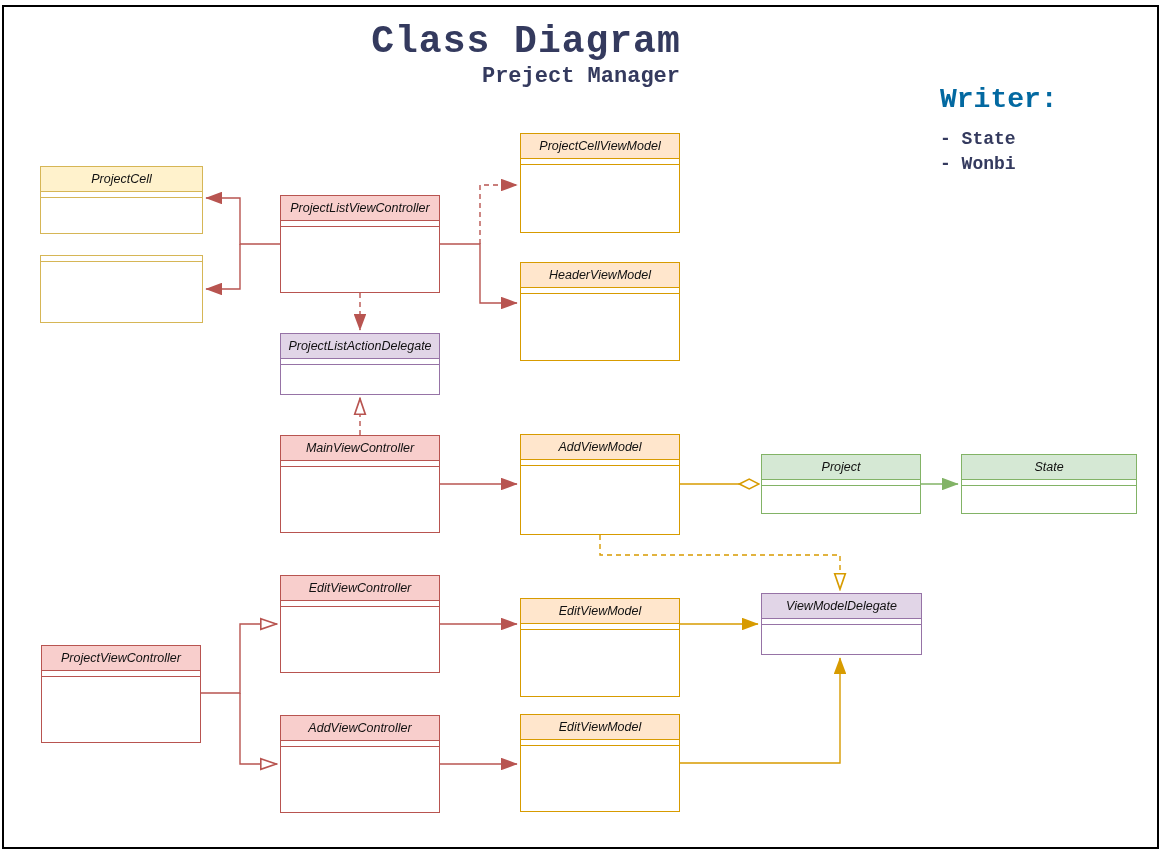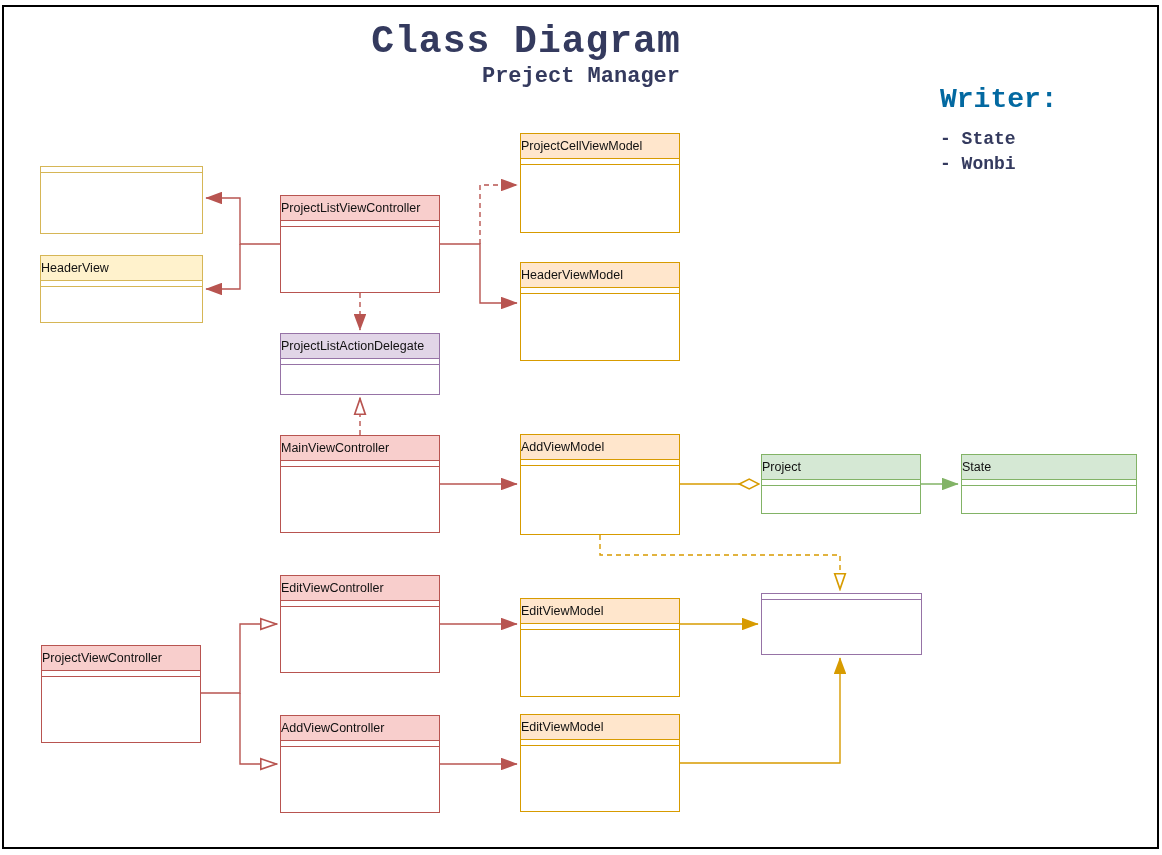--- a/index.html
+++ b/index.html
@@ -35,22 +35,22 @@
   .writer-item.w0{top:129px}
   .writer-item.w1{top:154px}
   
   .node{
     --bc:#000;--fc:#fff;
     position:absolute;background:#fff;border:1px solid var(--bc);
     box-sizing:border-box;display:flex;flex-direction:column;
   }
   .node .nt{
     background:var(--fc);border-bottom:1px solid var(--bc);
-    height:24px;line-height:24px;flex:0 0 24px;text-align:left;
-    font-size:12.5px;color:#111;white-space:nowrap;overflow:hidden;
+    height:24px;line-height:24px;flex:0 0 24px;text-align:center;
+    font-size:12.5px;color:#111;white-space:nowrap;overflow:hidden;font-style:italic;
   }
   .node .nsep{flex:0 0 5px;border-bottom:1px solid var(--bc);background:#fff;}
   .node .nbody{flex:1 1 auto;background:#fff;}
   .yellow{--bc:#d6b656;--fc:#fff2cc}
   .pink{--bc:#b85450;--fc:#f8cecc}
   .orange{--bc:#d79b00;--fc:#ffe6cc}
   .purple{--bc:#9673a6;--fc:#e1d5e7}
   .green{--bc:#82b366;--fc:#d5e8d4}
   
   svg.wires{position:absolute;left:0;top:0;pointer-events:none;}
@@ -104,26 +104,26 @@
   <path class="eo dash" d="M600,535 V555 H840 V590" marker-end="url(#aOrOpen)"></path>
   <path class="er" d="M440,624 H517" marker-end="url(#aRed)"></path>
   <path class="eo" d="M680,624 H758" marker-end="url(#aOr)"></path>
   <path class="er" d="M201,693 H240 V624 H277" marker-end="url(#aRedOpen)"></path>
   <path class="er" d="M240,693 V764 H277" marker-end="url(#aRedOpen)"></path>
   <path class="er" d="M440,764 H517" marker-end="url(#aRed)"></path>
   <path class="eo" d="M680,763 H840 V658" marker-end="url(#aOr)"></path>
 </svg>
 
 <div class="node yellow" style="left:40px;top:166px;width:163px;height:68px">
+  <div class="nt">ProjectCell</div>
   <div class="nsep"></div>
   <div class="nbody"></div>
 </div>
 
 <div class="node yellow" style="left:40px;top:255px;width:163px;height:68px">
-  <div class="nt">HeaderView</div>
   <div class="nsep"></div>
   <div class="nbody"></div>
 </div>
 
 <div class="node pink" style="left:280px;top:195px;width:160px;height:98px">
   <div class="nt">ProjectListViewController</div>
   <div class="nsep"></div>
   <div class="nbody"></div>
 </div>
 
@@ -175,20 +175,21 @@
   <div class="nbody"></div>
 </div>
 
 <div class="node orange" style="left:520px;top:598px;width:160px;height:99px">
   <div class="nt">EditViewModel</div>
   <div class="nsep"></div>
   <div class="nbody"></div>
 </div>
 
 <div class="node purple" style="left:761px;top:593px;width:161px;height:62px">
+  <div class="nt">ViewModelDelegate</div>
   <div class="nsep"></div>
   <div class="nbody"></div>
 </div>
 
 <div class="node pink" style="left:41px;top:645px;width:160px;height:98px">
   <div class="nt">ProjectViewController</div>
   <div class="nsep"></div>
   <div class="nbody"></div>
 </div>
 

